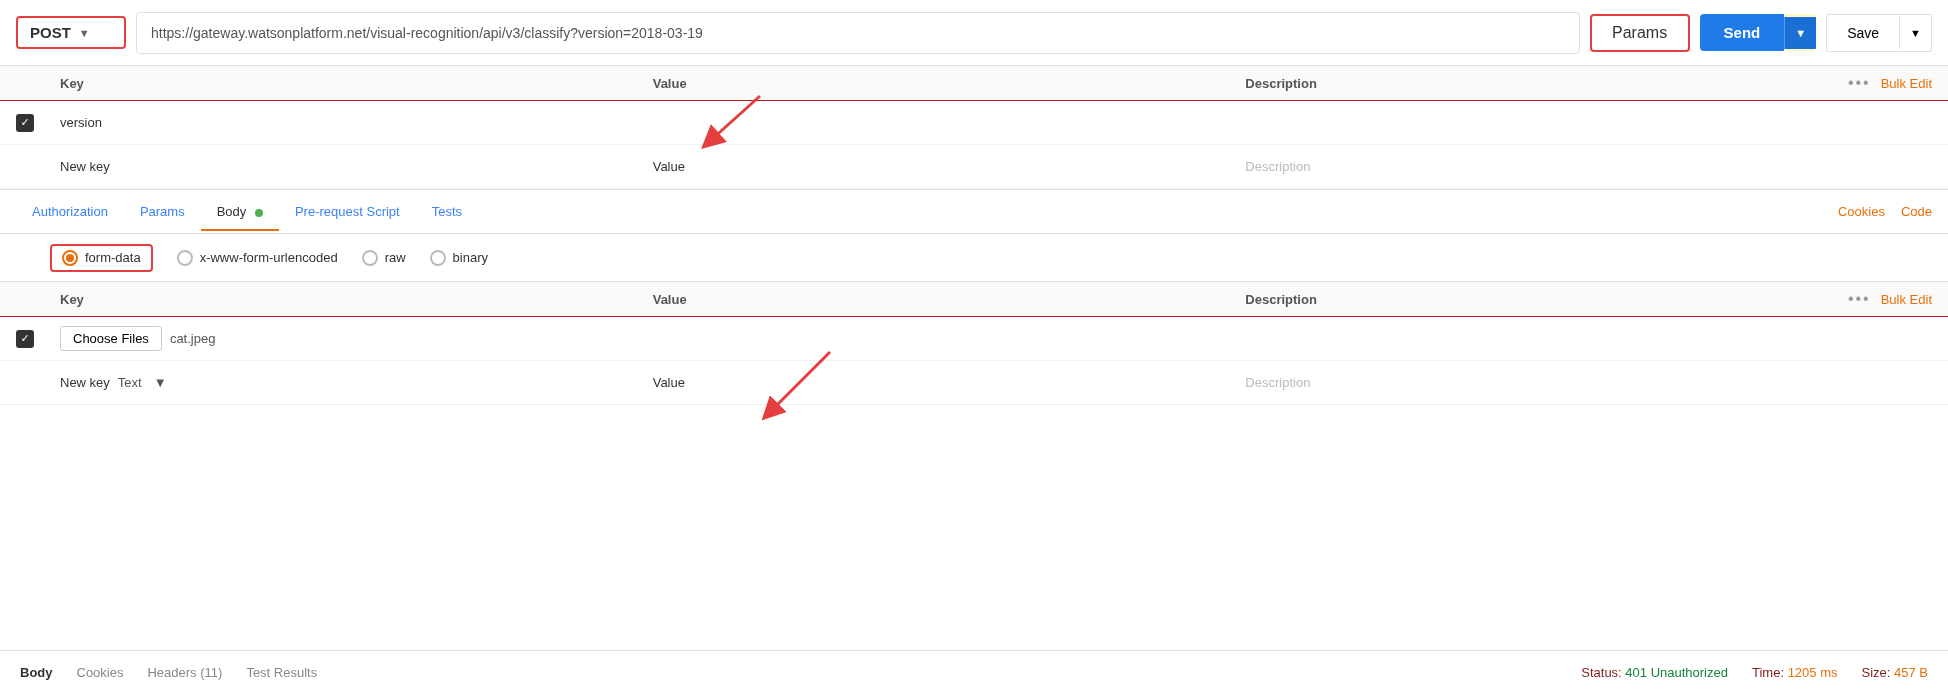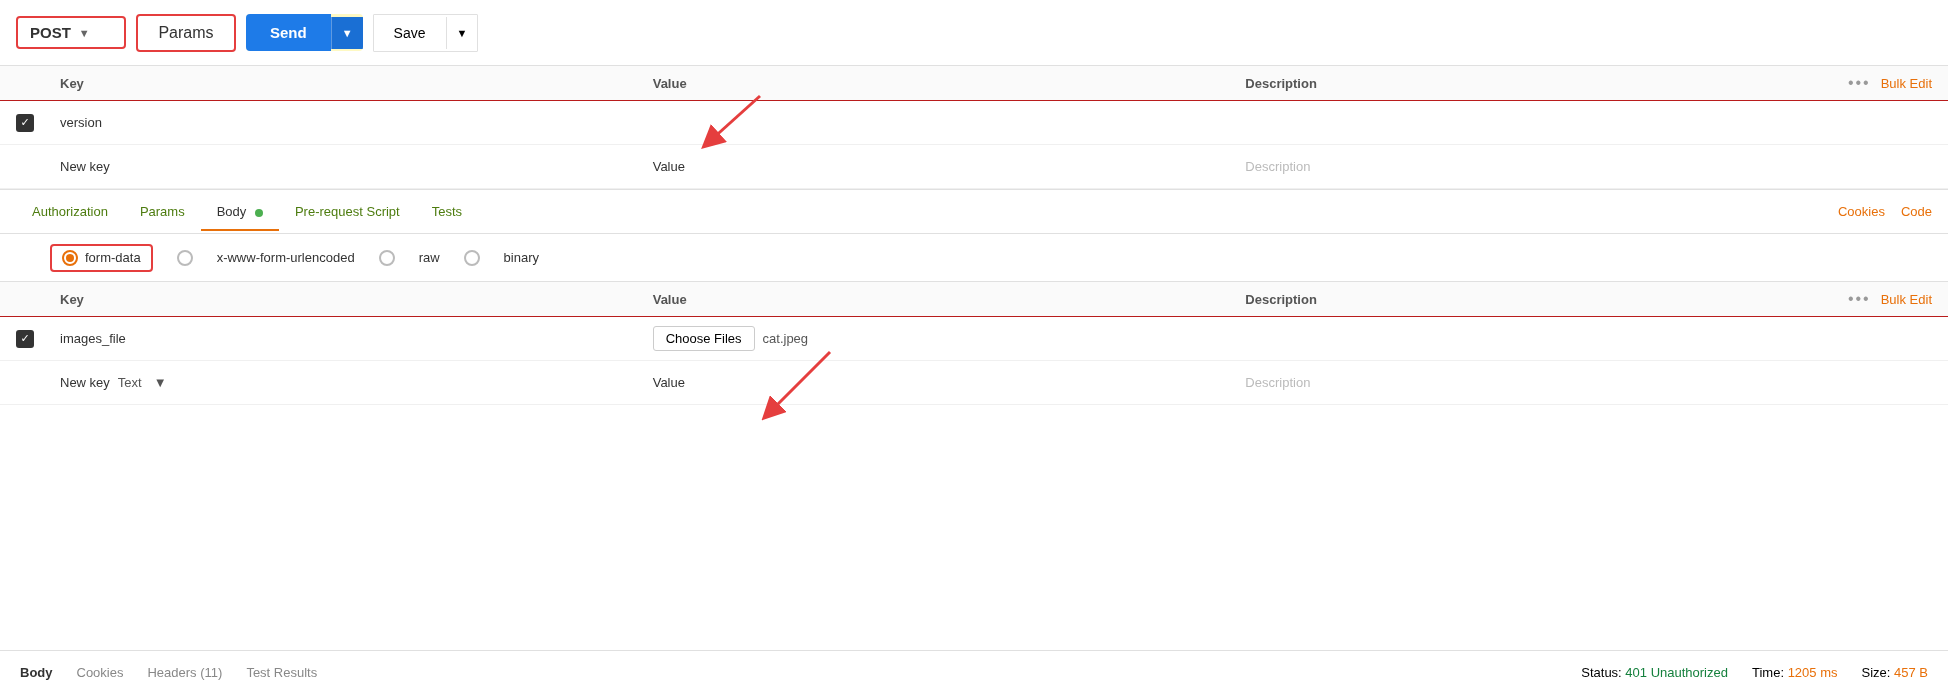--- a/index.html
+++ b/index.html
@@ -146,21 +146,21 @@
     .tabs-bar {
       display: flex;
       align-items: center;
       padding: 0 16px;
       border-bottom: 1px solid #e0e0e0;
       height: 44px;
     }
     .tab {
       padding: 12px 16px;
       cursor: pointer;
-      color: #4d7c0f;
+      color: #3b82f6;
       font-size: 13px;
       position: relative;
     }
     .tab.active {
       color: #333;
       font-weight: 500;
     }
     .tab.active::after {
       content: '';
       position: absolute;
@@ -196,21 +196,21 @@
       display: flex;
       align-items: center;
       padding: 10px 50px;
       border-bottom: 1px solid #e0e0e0;
       gap: 24px;
       height: 48px;
     }
     .radio-option {
       display: flex;
       align-items: center;
-      gap: 24px;
+      gap: 7px;
       cursor: pointer;
       font-size: 13px;
     }
     .radio-outer {
       width: 16px; height: 16px;
       border-radius: 50%;
       border: 2px solid #bbb;
       display: flex;
       align-items: center;
       justify-content: center;
@@ -280,31 +280,34 @@
       cursor: pointer;
       font-size: 13px;
     }
     .status-bar-tab.active { color: #333; font-weight: 600; }
     .status-right {
       margin-left: auto;
       display: flex;
       gap: 24px;
       font-size: 13px;
     }
-    .status-label { color: #000000; text-align: right; }
+    .status-label { color: #7f1d1d; text-align: right; }
     .status-value-green { color: #15803d; font-weight: 500; margin-top: 44px; }
     .status-value-orange { color: #e8700a; font-weight: 500; }
   </style>
 </head>
 <body>
 
 <div class="top-bar">
   <div class="method-select" style="border:2px solid #e53e3e;">
     <span>POST</span>
     <span class="chevron">▼</span>
+  </div>
+  <div class="url-bar">
+    <span>https://gateway.watsonplatform.net/visual-recognition/api/v3/classify?version=2018-03-19</span>
   </div>
   <div class="params-btn" style="border:2px solid #e53e3e;">
     <span>Params</span>
   </div>
   <div class="send-group">
     <button class="send-btn">Send</button>
     <button class="send-chevron">▼</button>
   </div>
   <div class="save-group">
     <button class="save-btn">Save</button>
@@ -408,21 +411,20 @@
     <div class="col-actions">
       <span class="dots">•••</span>
       <span class="bulk-edit">Bulk Edit</span>
     </div>
   </div>
 
   <div class="table-row" style="position:relative;">
     <div class="col-check">
       <span class="checkbox-checked">✓</span>
     </div>
-    <div class="col-key">images_file</div>
     <div class="col-value" style="display:flex;align-items:center;">
       <button class="choose-files-btn">Choose Files</button>
       <span class="file-name">cat.jpeg</span>
     </div>
     <div class="col-desc"></div>
     <div class="col-actions"></div>
 
     <svg style="position:absolute; left: 730px; top: 30px; width:120px; height:80px; pointer-events:none;">
       <defs>
         <marker id="arrowhead2" markerWidth="8" markerHeight="8" refX="4" refY="4" orient="auto">

